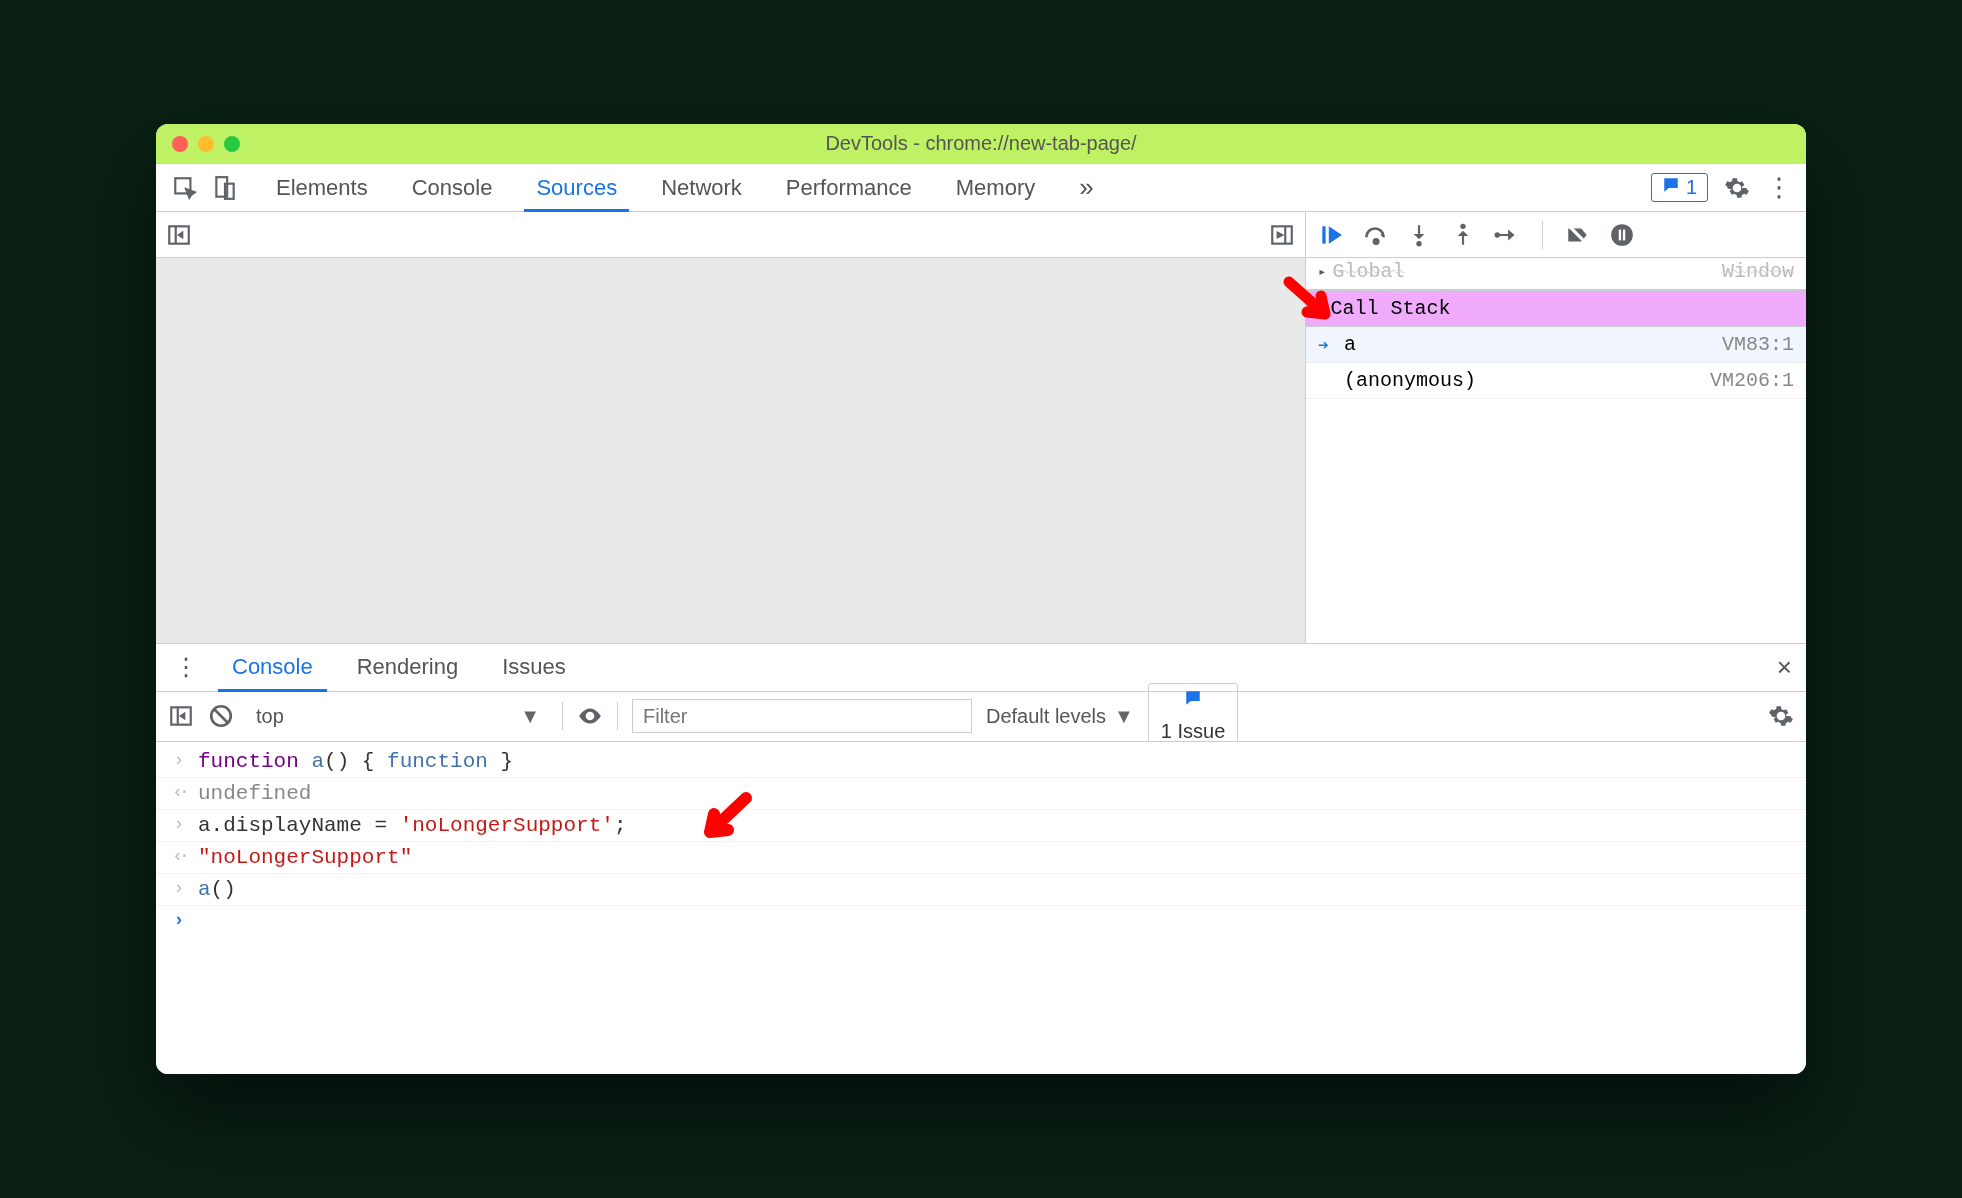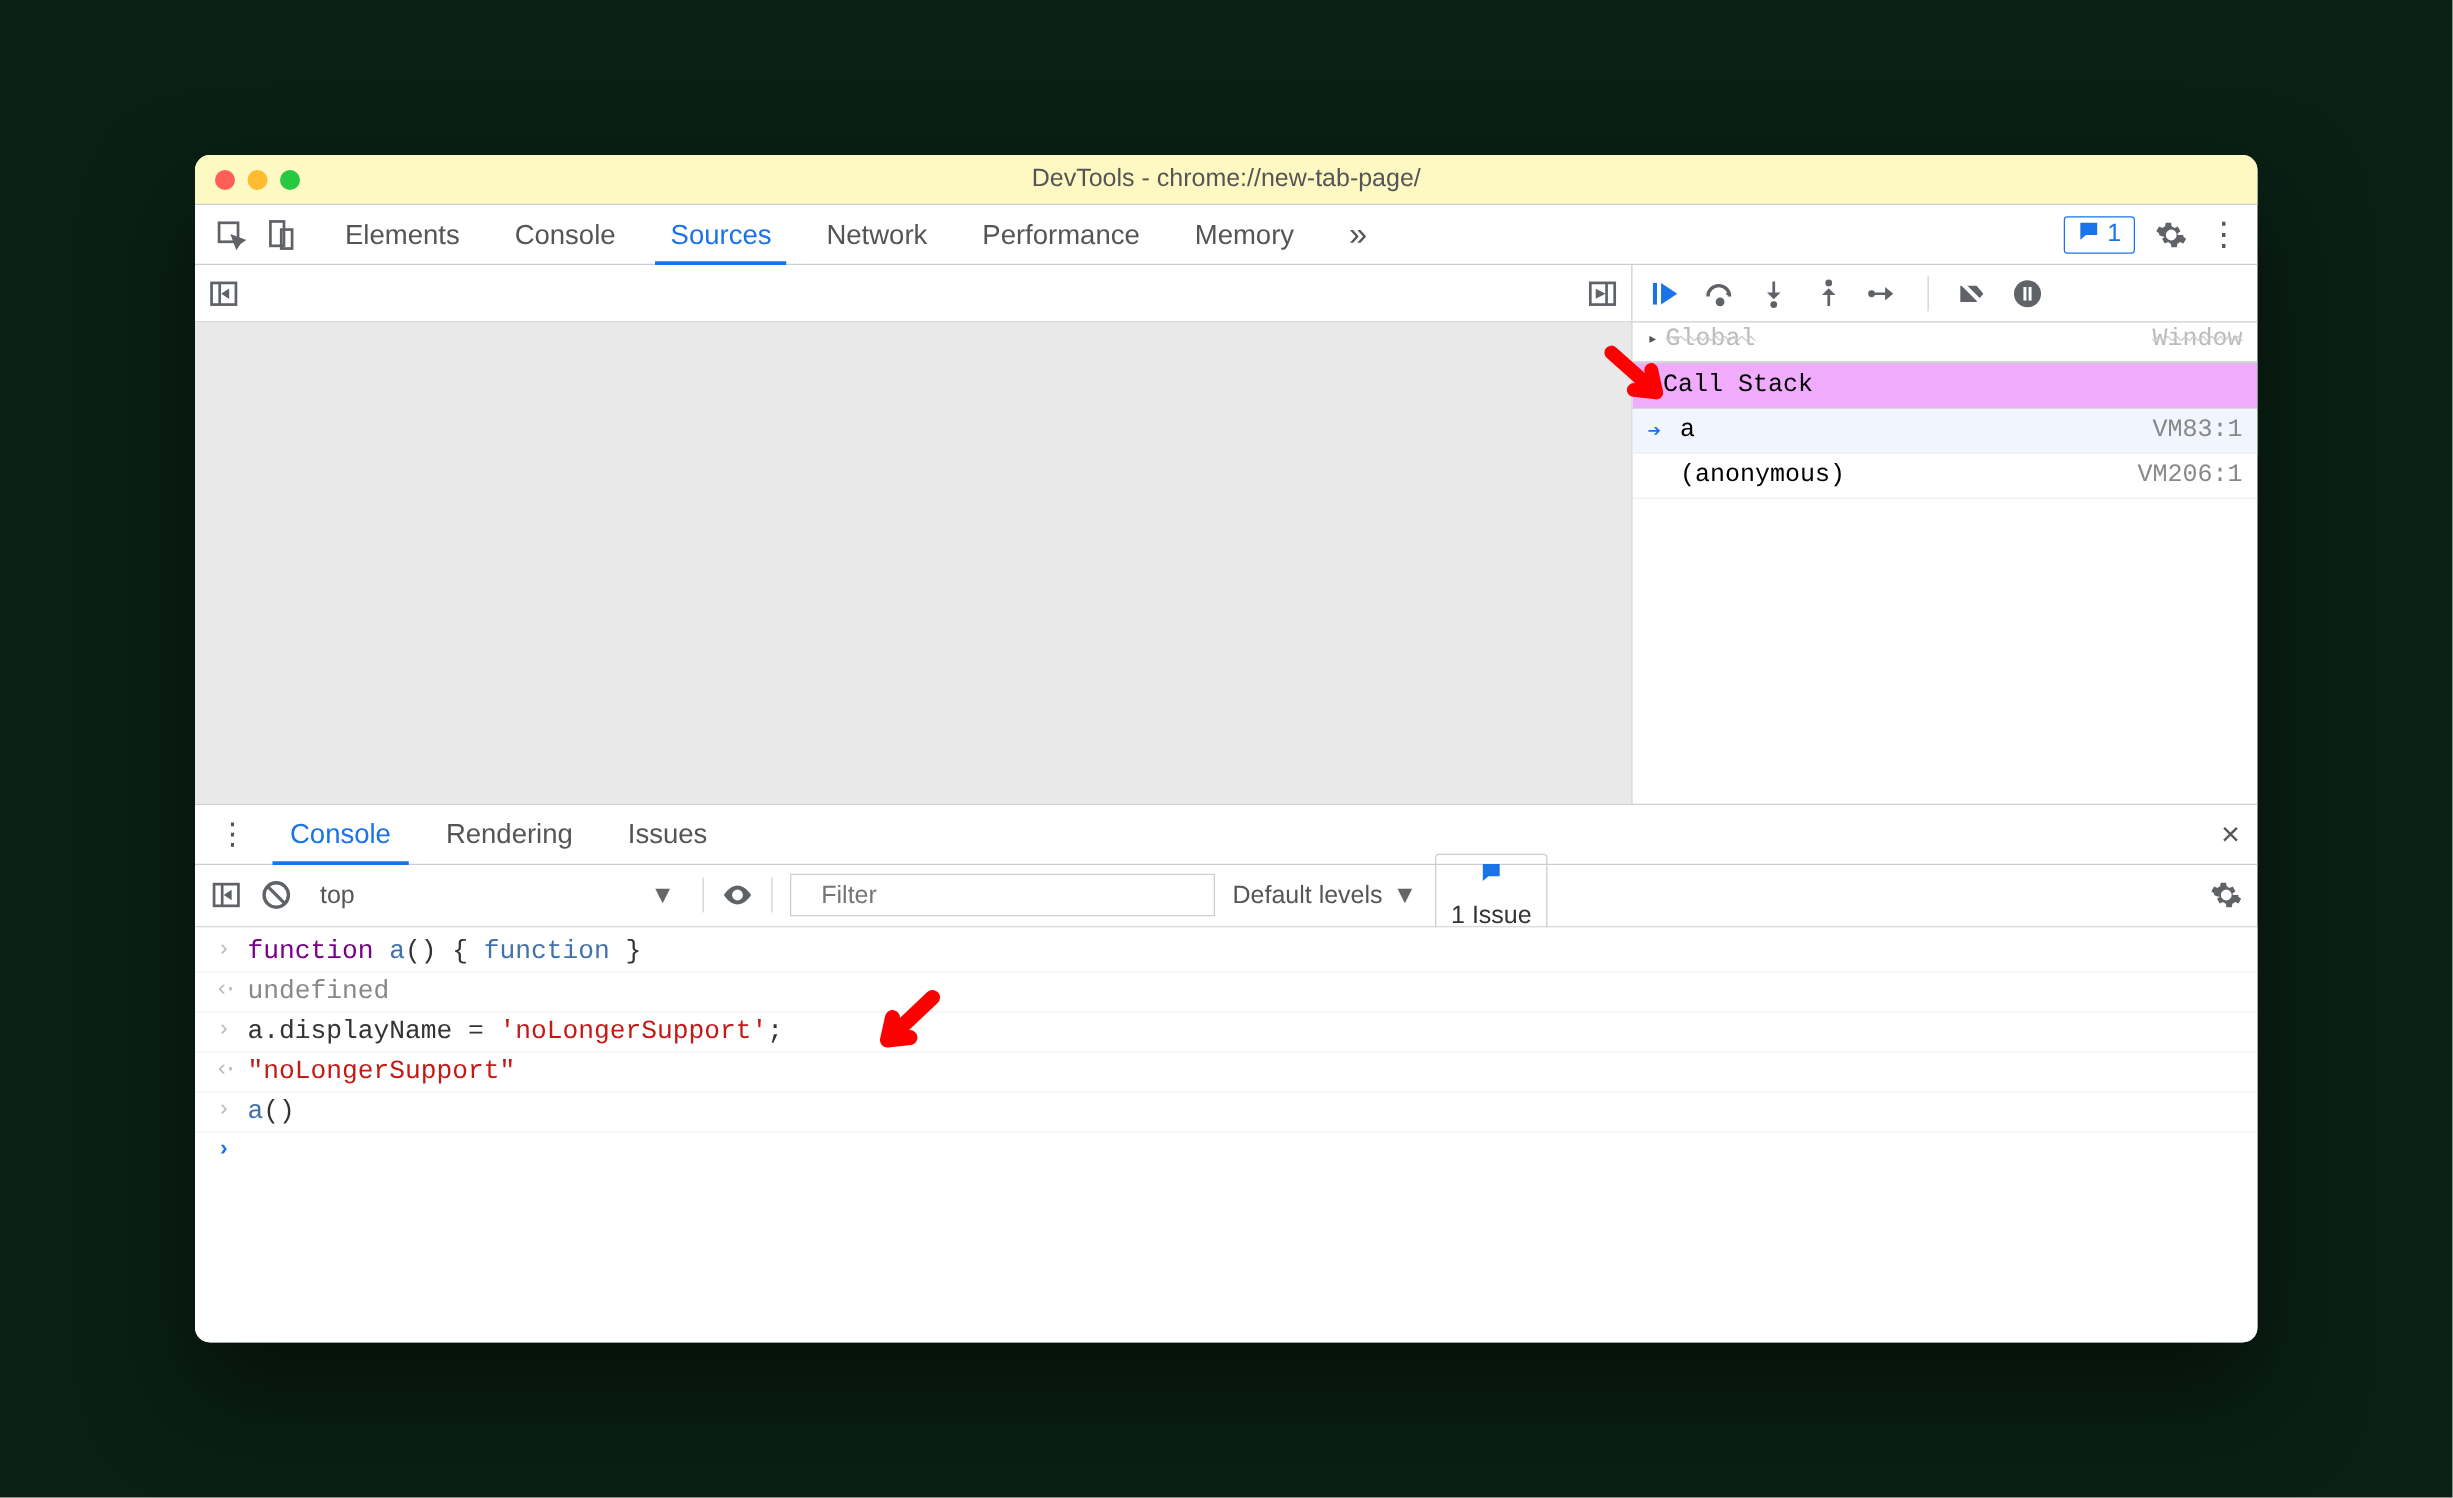--- a/index.html
+++ b/index.html
@@ -22,21 +22,21 @@
     background: #fff;
     border-radius: 12px;
     box-shadow: 0 40px 80px rgba(0,0,0,.5);
     overflow: hidden;
     display: flex; flex-direction: column;
     position: relative;
   }
   .titlebar {
     height: 40px; display:flex; align-items:center;
     border-bottom:1px solid var(--border);
-    background:#fef9c3;
+    background:#bef264;
     position:relative;
   }
   .traffic { display:flex; gap:10px; padding-left:16px; }
   .tlight{ width:16px;height:16px;border-radius:50%; }
   .tl-r{background:#ff5f57;} .tl-y{background:#febc2e;} .tl-g{background:#28c840;}
   .wtitle{ position:absolute; left:0; right:0; text-align:center;
     font-size:20px; color:#555; }
   .tabs {
     height:48px; display:flex; align-items:center;
     border-bottom:1px solid var(--border);
@@ -81,21 +81,21 @@
   .dtab.active{color:#1a73e8;}
   .dtab.active::after{content:"";position:absolute;left:8px;right:8px;bottom:-1px;height:3px;background:#1a73e8;}
   .dtabs-right{margin-left:auto;padding-right:14px;font-size:26px;color:#555;}
   .console-toolbar{height:50px;border-bottom:1px solid var(--border);
     display:flex;align-items:center;gap:14px;padding:0 12px;font-size:20px;color:#555;}
   .ctx-sel{display:flex;align-items:center;gap:10px;border:none;
     padding:4px 8px;min-width:300px;}
   .ctx-sel .dd{margin-left:auto;color:#666;}
   .vline{width:1px;height:28px;background:#cfcfcf;}
   .filter-input{width:340px;height:34px;border:1px solid var(--border);
-    padding:0 24px;font-size:20px;color:#333;background:#fff;}
+    padding:0 10px;font-size:20px;color:#333;background:#fff;}
   .lvlsel{display:flex;align-items:center;gap:8px;text-align:right;}
   .issue-pill{border:1px solid var(--border);padding:5px 12px;border-radius:3px;
     display:flex;align-items:center;gap:8px;font-size:20px;color:#333;flex-direction:column;}
   .issue-pill .sq{color:#1a73e8;}
   .console-body{flex:1;overflow:auto;font-family:var(--mono);font-size:21px;
     padding:4px 0;background:#fff;}
   .row{display:flex;align-items:flex-start;gap:10px;padding:4px 14px;
     border-bottom:1px solid #f1f1f1;}
   .gut{width:18px;flex:none;color:#aaa;font-size:18px;text-align:center;}
   .gut.in{color:#bbb;}

